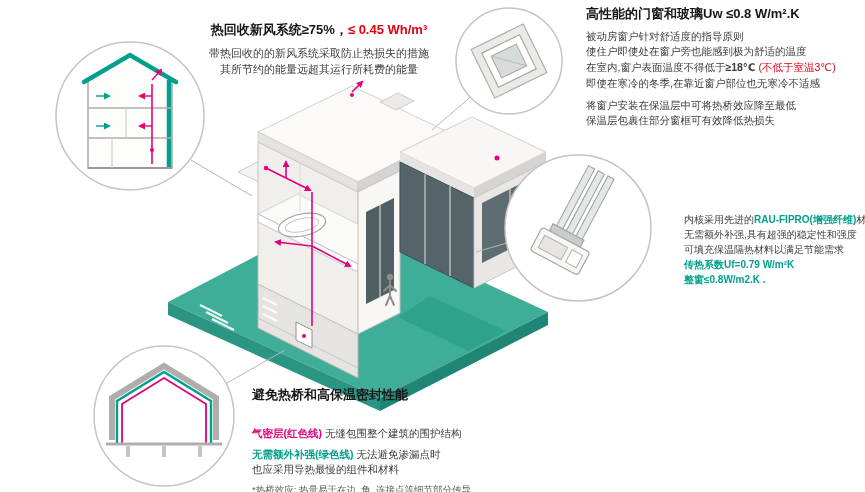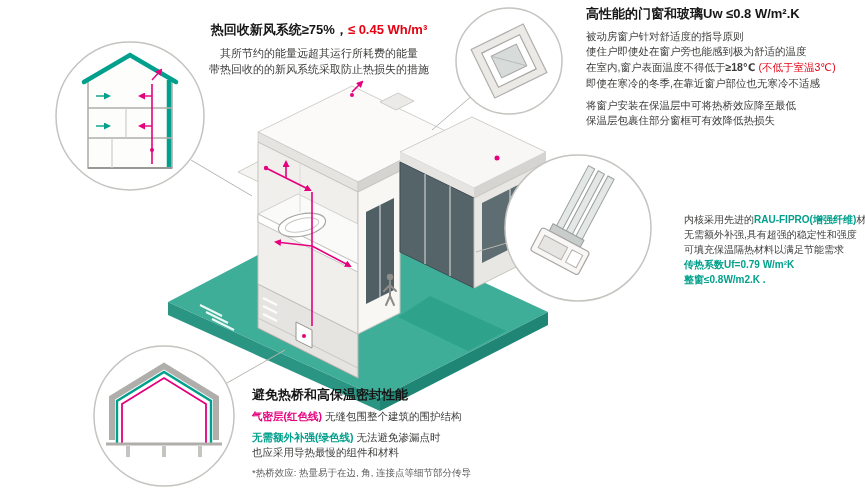--- a/index.html
+++ b/index.html
@@ -170,22 +170,22 @@
         <line x1="106" y1="444" x2="222" y2="444" stroke="#b0aeaa" stroke-width="3"></line>
         <line x1="128" y1="446" x2="128" y2="457" stroke="#c6c4c0" stroke-width="4"></line>
         <line x1="164" y1="446" x2="164" y2="457" stroke="#c6c4c0" stroke-width="4"></line>
         <line x1="200" y1="446" x2="200" y2="457" stroke="#c6c4c0" stroke-width="4"></line>
       </g>
     </g>
   </svg>
 
   <div class="callout" style="left:209px; top:20px;text-align:center;">
     <div class="title nowrap"><span>热回收新风系统≥75%，</span><span class="red">≤ 0.45 Wh/m³</span></div>
+    <div class="nowrap">带热回收的的新风系统采取防止热损失的措施</div>
     <div class="nowrap">其所节约的能量远超其运行所耗费的能量</div>
-    <div class="nowrap">带热回收的的新风系统采取防止热损失的措施</div>
   </div>
 
   <div class="callout" style="left:586px; top:4px; font-size:10.5px;">
     <div class="title nowrap">高性能的门窗和玻璃Uw ≤0.8 W/m².K</div>
     <div class="nowrap">被动房窗户针对舒适度的指导原则</div>
     <div class="nowrap">使住户即使处在窗户旁也能感到极为舒适的温度</div>
     <div class="nowrap"><span>在室内,窗户表面温度不得低于</span><span class="bold">≥18℃</span><span class="red"> (不低于室温3℃)</span></div>
     <div class="nowrap">即使在寒冷的冬季,在靠近窗户部位也无寒冷不适感</div>
     <div class="gap6"></div>
     <div class="nowrap">将窗户安装在保温层中可将热桥效应降至最低</div>
@@ -194,21 +194,21 @@
 
   <div class="callout" style="left:684px; top:212px; font-size:10px;">
     <div class="nowrap"><span>内核采用先进的</span><span class="teal">RAU-FIPRO(增强纤维)</span><span>材料</span></div>
     <div class="nowrap">无需额外补强,具有超强的稳定性和强度</div>
     <div class="nowrap">可填充保温隔热材料以满足节能需求</div>
     <div class="nowrap teal">传热系数Uf=0.79 W/m²K</div>
     <div class="nowrap teal">整窗≤0.8W/m2.K .</div>
   </div>
 
   <div class="callout" style="left:252px; top:386px; font-size:10.5px; line-height:1.45;">
-    <div class="title nowrap" style="margin-bottom:4px;">避免热桥和高保温密封性能</div>
+    <div class="title nowrap" style="margin-bottom:21px;">避免热桥和高保温密封性能</div>
     <div class="nowrap"><span class="pink">气密层(红色线)</span><span> 无缝包围整个建筑的围护结构</span></div>
     <div class="gap6"></div>
     <div class="nowrap"><span class="teal">无需额外补强(绿色线)</span><span> 无法避免渗漏点时</span></div>
     <div class="nowrap">也应采用导热最慢的组件和材料</div>
     <div class="fine nowrap">*热桥效应: 热量易于在边, 角, 连接点等细节部分传导</div>
   </div>
 
 </div>
 
 </body></html>

